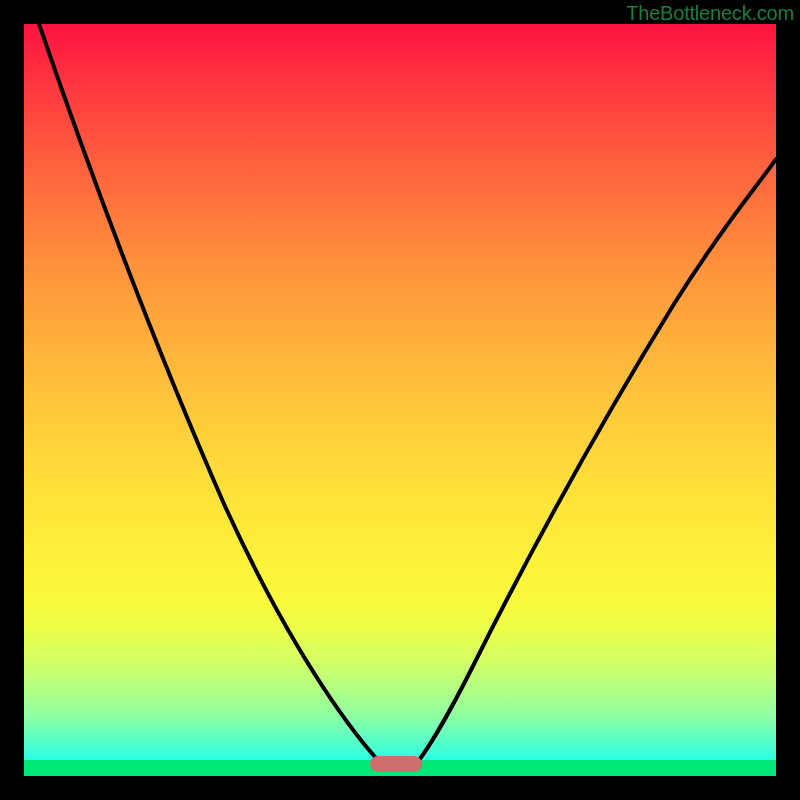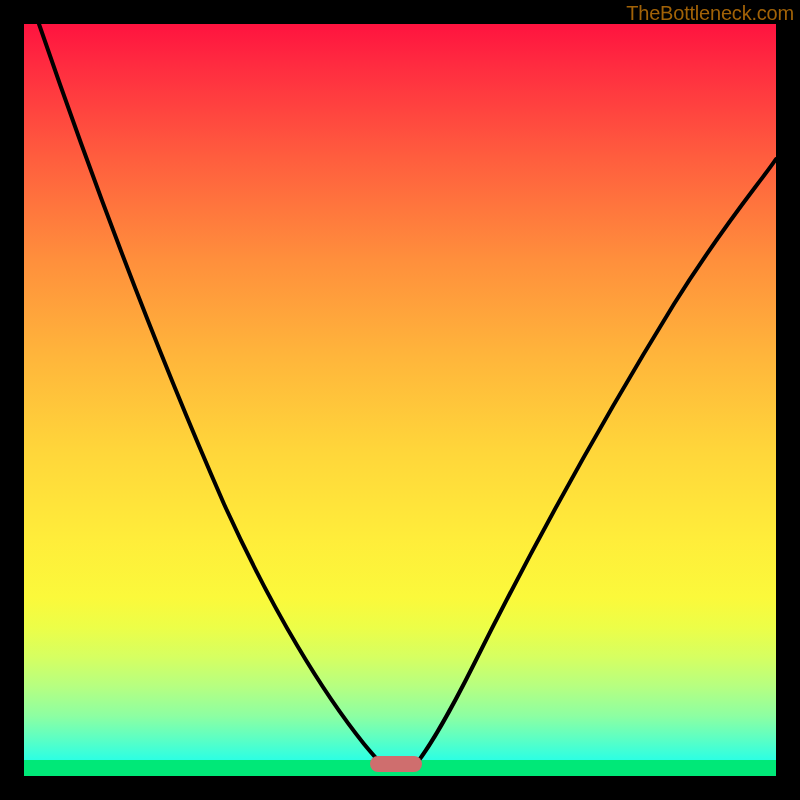--- a/index.html
+++ b/index.html
@@ -47,21 +47,21 @@
     left: 0;
     bottom: 0;
     width: 100%;
     height: 16px;
     background: #00e878;
   }
   .watermark {
     position: absolute;
     top: 2px;
     right: 6px;
-    color: #a16207;
+    color: #15803d;
     font-size: 20px;
     font-weight: 500;
     letter-spacing: -0.2px;
   }
   .curve {
     position: absolute;
     left: 0;
     top: 0;
     width: 100%;
     height: 100%;

